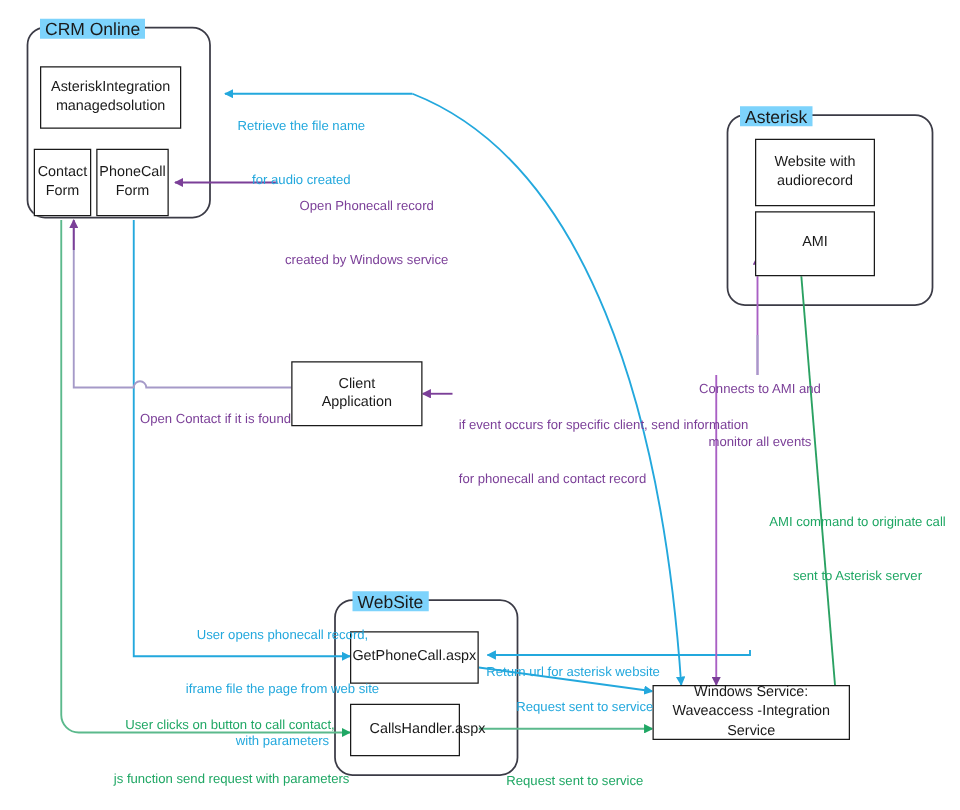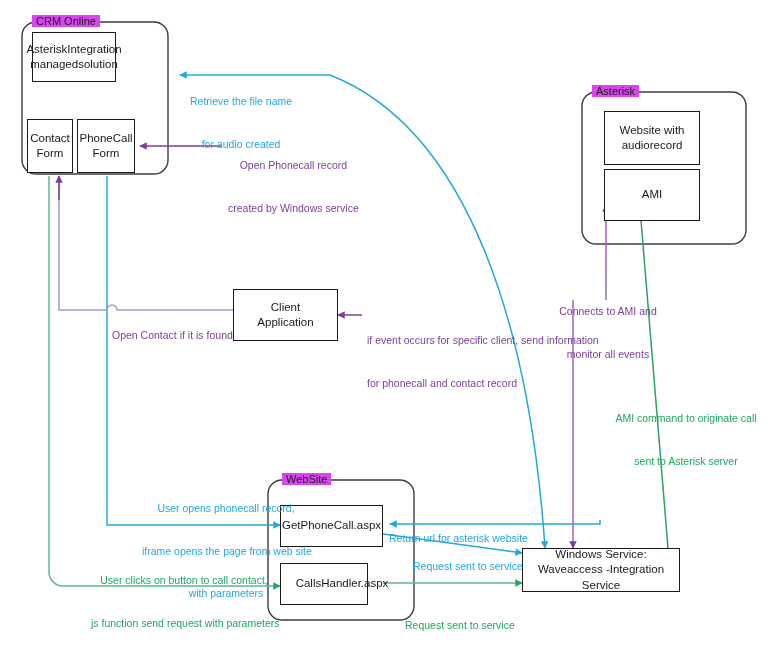--- a/index.html
+++ b/index.html
@@ -35,23 +35,23 @@
     justify-content: center;
     text-align: center;
     color: #1a1a1a;
     font-size: 11.5px;
     line-height: 1.33;
     z-index: 4;
   }
   .node span { display: block; padding: 0 4px; }
   .group-label {
     position: absolute;
-    background: #d946ef;
+    background: #7dd3fc;
     padding: 0 4px;
-    font-size: 11px;
+    font-size: 14px;
     color: #1a1a1a;
     z-index: 5;
     white-space: nowrap;
   }
   .edge-label {
     position: absolute;
     font-size: 10.5px;
     line-height: 1.35;
     white-space: pre;
     z-index: 6;
@@ -112,21 +112,21 @@
     <path d="M 383 583 L 522 583" fill="none" stroke="#5bb98c" stroke-width="1.5" marker-end="url(#arrow-green)"></path>
 
     <path d="M 668 548 L 640 208" fill="none" stroke="#2aa162" stroke-width="1.5" marker-end="url(#arrow-green)"></path>
 
   </svg>
 
   <div class="group-label" style="left:32px; top:15px;">CRM Online</div>
   <div class="group-label" style="left:592px; top:85px;">Asterisk</div>
   <div class="group-label" style="left:282px; top:473px;">WebSite</div>
 
-  <div class="node" style="left:32px; top:32px; width:84px; height:50px;">
+  <div class="node" style="left:32px; top:53px; width:113px; height:50px;">
     <span>
       <span>AsteriskIntegration</span>
       <span>managedsolution</span>
     </span>
   </div>
 
   <div class="node" style="left:27px; top:119px; width:46px; height:54px;">
     <span>
       <span>Contact</span>
       <span>Form</span>
@@ -202,21 +202,21 @@
     <div>monitor all events</div>
   </div>
 
   <div class="edge-label lbl-green align-center" style="left:612px; top:383px; width:148px;">
     <div>AMI command to originate call</div>
     <div>sent to Asterisk server</div>
   </div>
 
   <div class="edge-label lbl-cyan align-center" style="left:106px; top:473px; width:168px;margin-left:36px;">
     <div>User opens phonecall record,</div>
-    <div>iframe opens the page from web site</div>
+    <div>iframe file the page from web site</div>
     <div>with parameters</div>
   </div>
 
   <div class="edge-label lbl-green align-center" style="left:91px; top:545px; width:186px;">
     <div>User clicks on button to call contact,</div>
     <div>js function send request with parameters</div>
   </div>
 
   <div class="edge-label lbl-cyan align-left" style="left:389px; top:503px;">
     <div>Return url for asterisk website</div>

